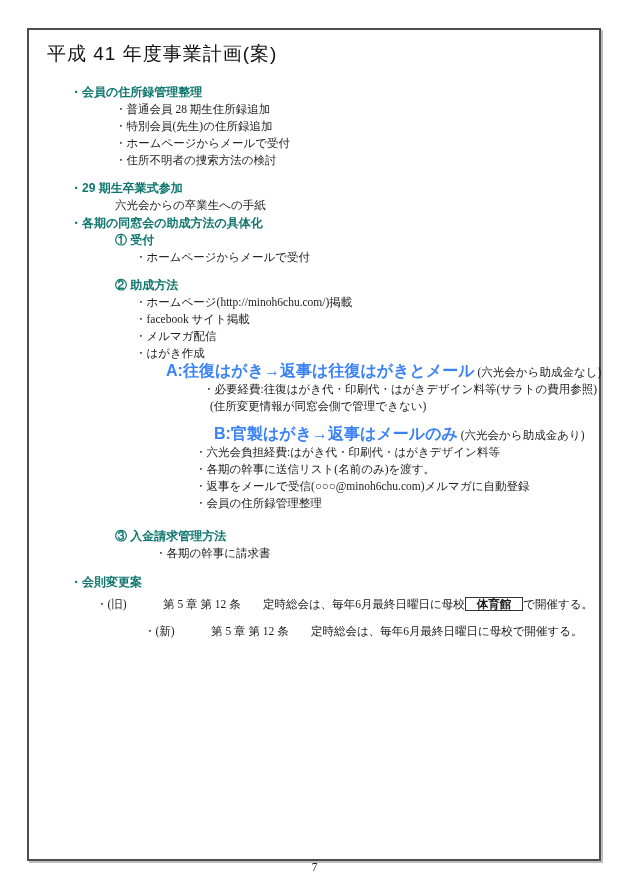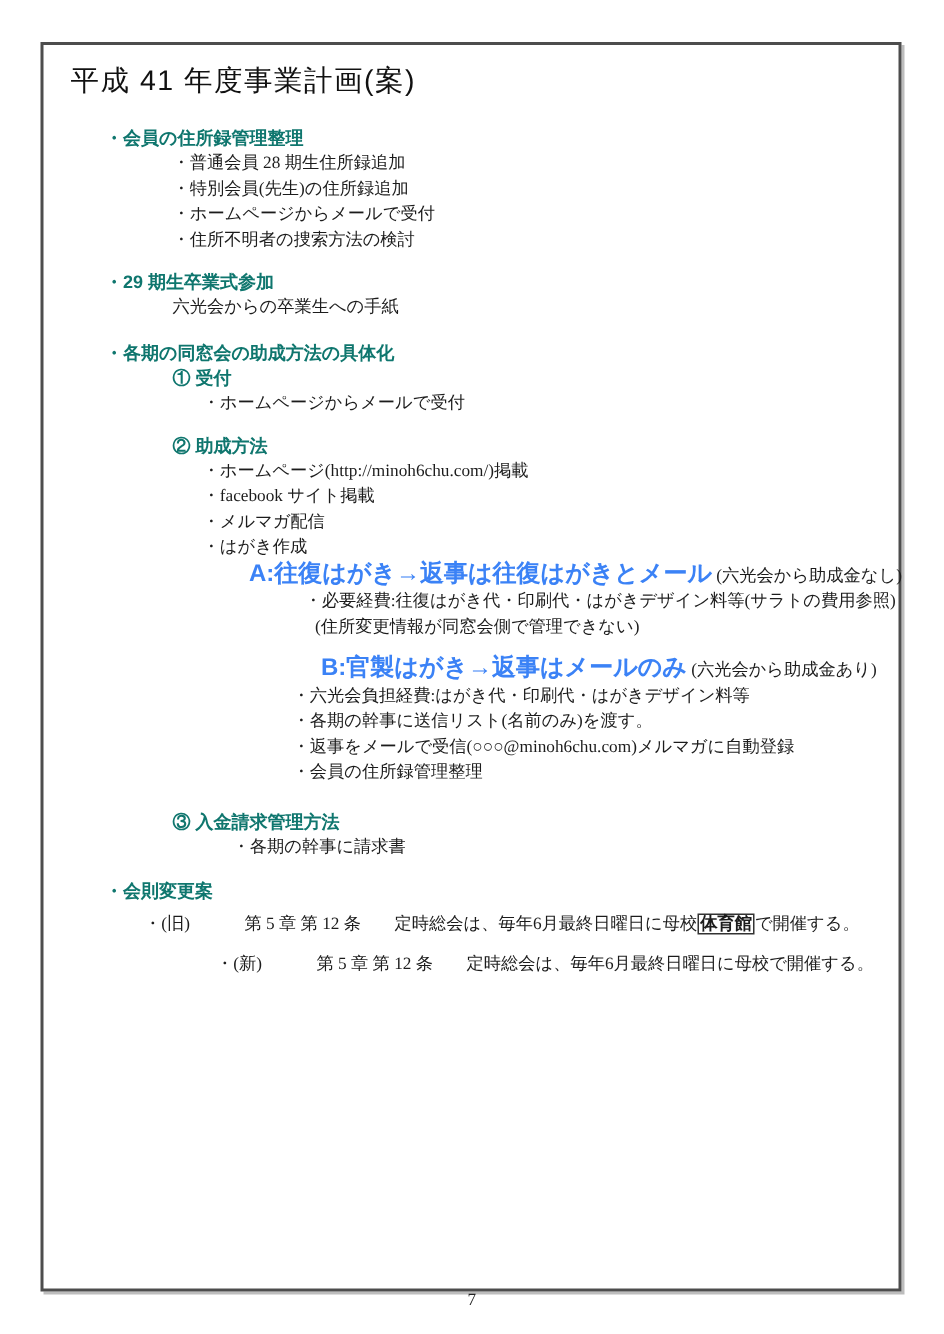--- a/index.html
+++ b/index.html
@@ -50,40 +50,40 @@
   }
   .ind1 { margin-left: 45px; }   
   .ind-step { margin-left: 45px; }  
   .ind2 { margin-left: 65px; }   
   .ind-opt { margin-left: 96px; }  
   .ind-a1 { margin-left: 133px; }
   .ind-a2 { margin-left: 140px; }
   .ind-b1 { margin-left: 125px; }
   .ind-c1 { margin-left: 85px; }
   .gap11 { margin-top: 11px; }
-  .gap13 { margin-top: 13px; }
+  .gap13 { margin-top: 1px; }
   .gap10 { margin-top: 10px; padding-left: 48px; }
   .gap16 { margin-top: 16px; }
   .gap12 { margin-top: 12px; }
   .gap5  { margin-top: 5px; }
   .opt-title {
     font-family: "Liberation Sans", sans-serif;
     font-weight: bold;
     font-size: 16px;
     color: #3b82f6;
   }
   .opt-note { font-weight: normal; font-family: "Liberation Serif", serif; font-size: 11.5px; }
   .rule-line { font-size: 11.5px; }
   .rule-bullet { display: inline-block; width: 67px; }
   .rule-article { display: inline-block; width: 100px; }
   .boxed {
     font-family: "Liberation Sans", sans-serif;
     font-weight: bold;
     border: 1px solid #333;
-    padding: 0 1px;
+    padding: 0 11px;
   }
   .page-number {
     position: absolute;
     left: 0;
     top: 861px;
     width: 629px;
     text-align: center;
     font-size: 11.5px;
     color: #222;
   }

